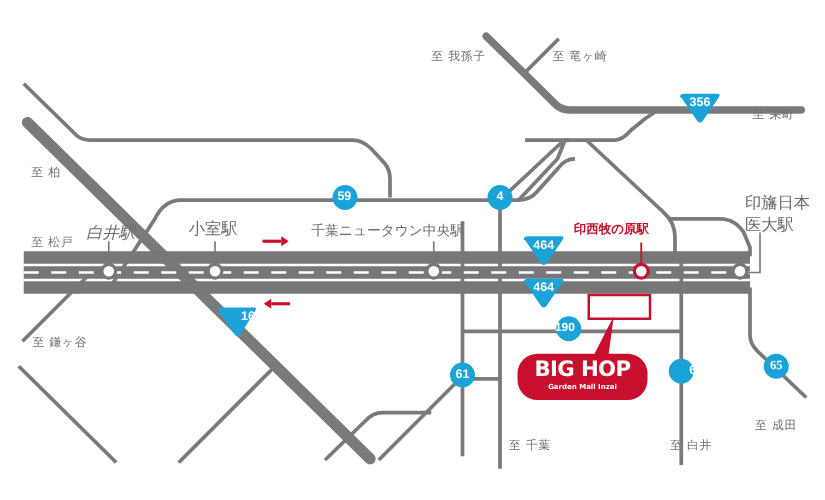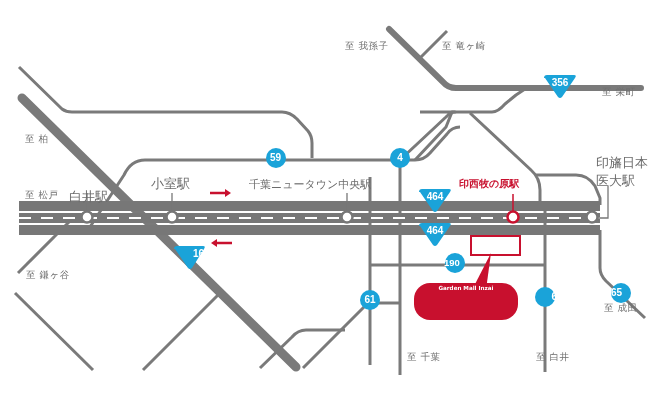--- a/index.html
+++ b/index.html
@@ -125,36 +125,37 @@
 
 <div style="position:absolute;left:546px;top:77px;width:28px;text-align:center;color:#fff;font-weight:bold;font-size:10px;font-family:'Liberation Sans',sans-serif;">356</div>
 <div style="position:absolute;left:421px;top:191px;width:28px;text-align:center;color:#fff;font-weight:bold;font-size:10px;font-family:'Liberation Sans',sans-serif;">464</div>
 <div style="position:absolute;left:421px;top:225px;width:28px;text-align:center;color:#fff;font-weight:bold;font-size:10px;font-family:'Liberation Sans',sans-serif;">464</div>
 <div style="position:absolute;left:176px;top:248px;width:28px;text-align:right;color:#fff;font-weight:bold;font-size:10px;font-family:'Liberation Sans',sans-serif;">16</div>
 <div style="position:absolute;left:266px;top:152px;width:19px;text-align:center;color:#fff;font-weight:bold;font-size:10px;font-family:'Liberation Sans',sans-serif;">59</div>
 <div style="position:absolute;left:390px;top:152px;width:20px;text-align:center;color:#fff;font-weight:bold;font-size:10px;font-family:'Liberation Sans',sans-serif;">4</div>
 <div style="position:absolute;left:444px;top:257px;width:22px;text-align:left;color:#fff;font-weight:bold;font-size:9.5px;font-family:'Liberation Sans',sans-serif;">190</div>
 <div style="position:absolute;left:360px;top:294px;width:20px;text-align:center;color:#fff;font-weight:bold;font-size:10px;font-family:'Liberation Sans',sans-serif;">61</div>
 <div style="position:absolute;left:535px;top:291px;width:24px;text-align:center;color:#fff;font-weight:bold;font-size:10px;font-family:'Liberation Sans',sans-serif;padding-left:10px;">64</div>
-<div style="position:absolute;left:611px;top:287px;width:20px;text-align:left;color:#fff;font-weight:bold;font-size:10px;font-family:Liberation Sans, sans-serif;">65</div>
+<div style="position:absolute;left:611px;top:287px;width:20px;text-align:center;color:#fff;font-weight:bold;font-size:10px;font-family:Liberation Serif, serif;">65</div>
 
 <div class="lbl" style="left:345px;top:41px;">至 我孫子</div>
 <div class="lbl" style="left:442px;top:41px;">至 竜ヶ崎</div>
 <div class="lbl" style="left:602px;top:87px;">至 栄町</div>
 <div class="lbl" style="left:25px;top:134px;">至 柏</div>
 <div class="lbl" style="left:25px;top:190px;">至 松戸</div>
 <div class="lbl" style="left:26px;top:270px;">至 鎌ヶ谷</div>
 <div class="lbl" style="left:407px;top:352px;">至 千葉</div>
 <div class="lbl" style="left:536px;top:352px;">至 白井</div>
-<div class="lbl" style="left:604px;top:303px;">至 成田</div>
+<div class="lbl" style="left:604px;top:336px;">至 成田</div>
 
-<div class="stn" style="left:69px;top:190px;">白井駅</div>
+<div class="stn" style="left:69px;top:180px;font-style:italic;">白井駅</div>
 <div class="stn" style="left:151px;top:177px;">小室駅</div>
 <div class="stn stn-small" style="left:249px;top:179px;">千葉ニュータウン中央駅</div>
 <div class="stn stn-red" style="left:459px;top:179px;">印西牧の原駅</div>
 <div class="stn stn-ml" style="left:596px;top:154px;">
   <span>印旛日本</span><br>
   <span>医大駅</span>
 </div>
 
 <div class="logo">
+  <span class="logo-main">BIG HOP</span>
   <span class="logo-sub">Garden Mall Inzai</span>
 </div>
 
 </body></html>

